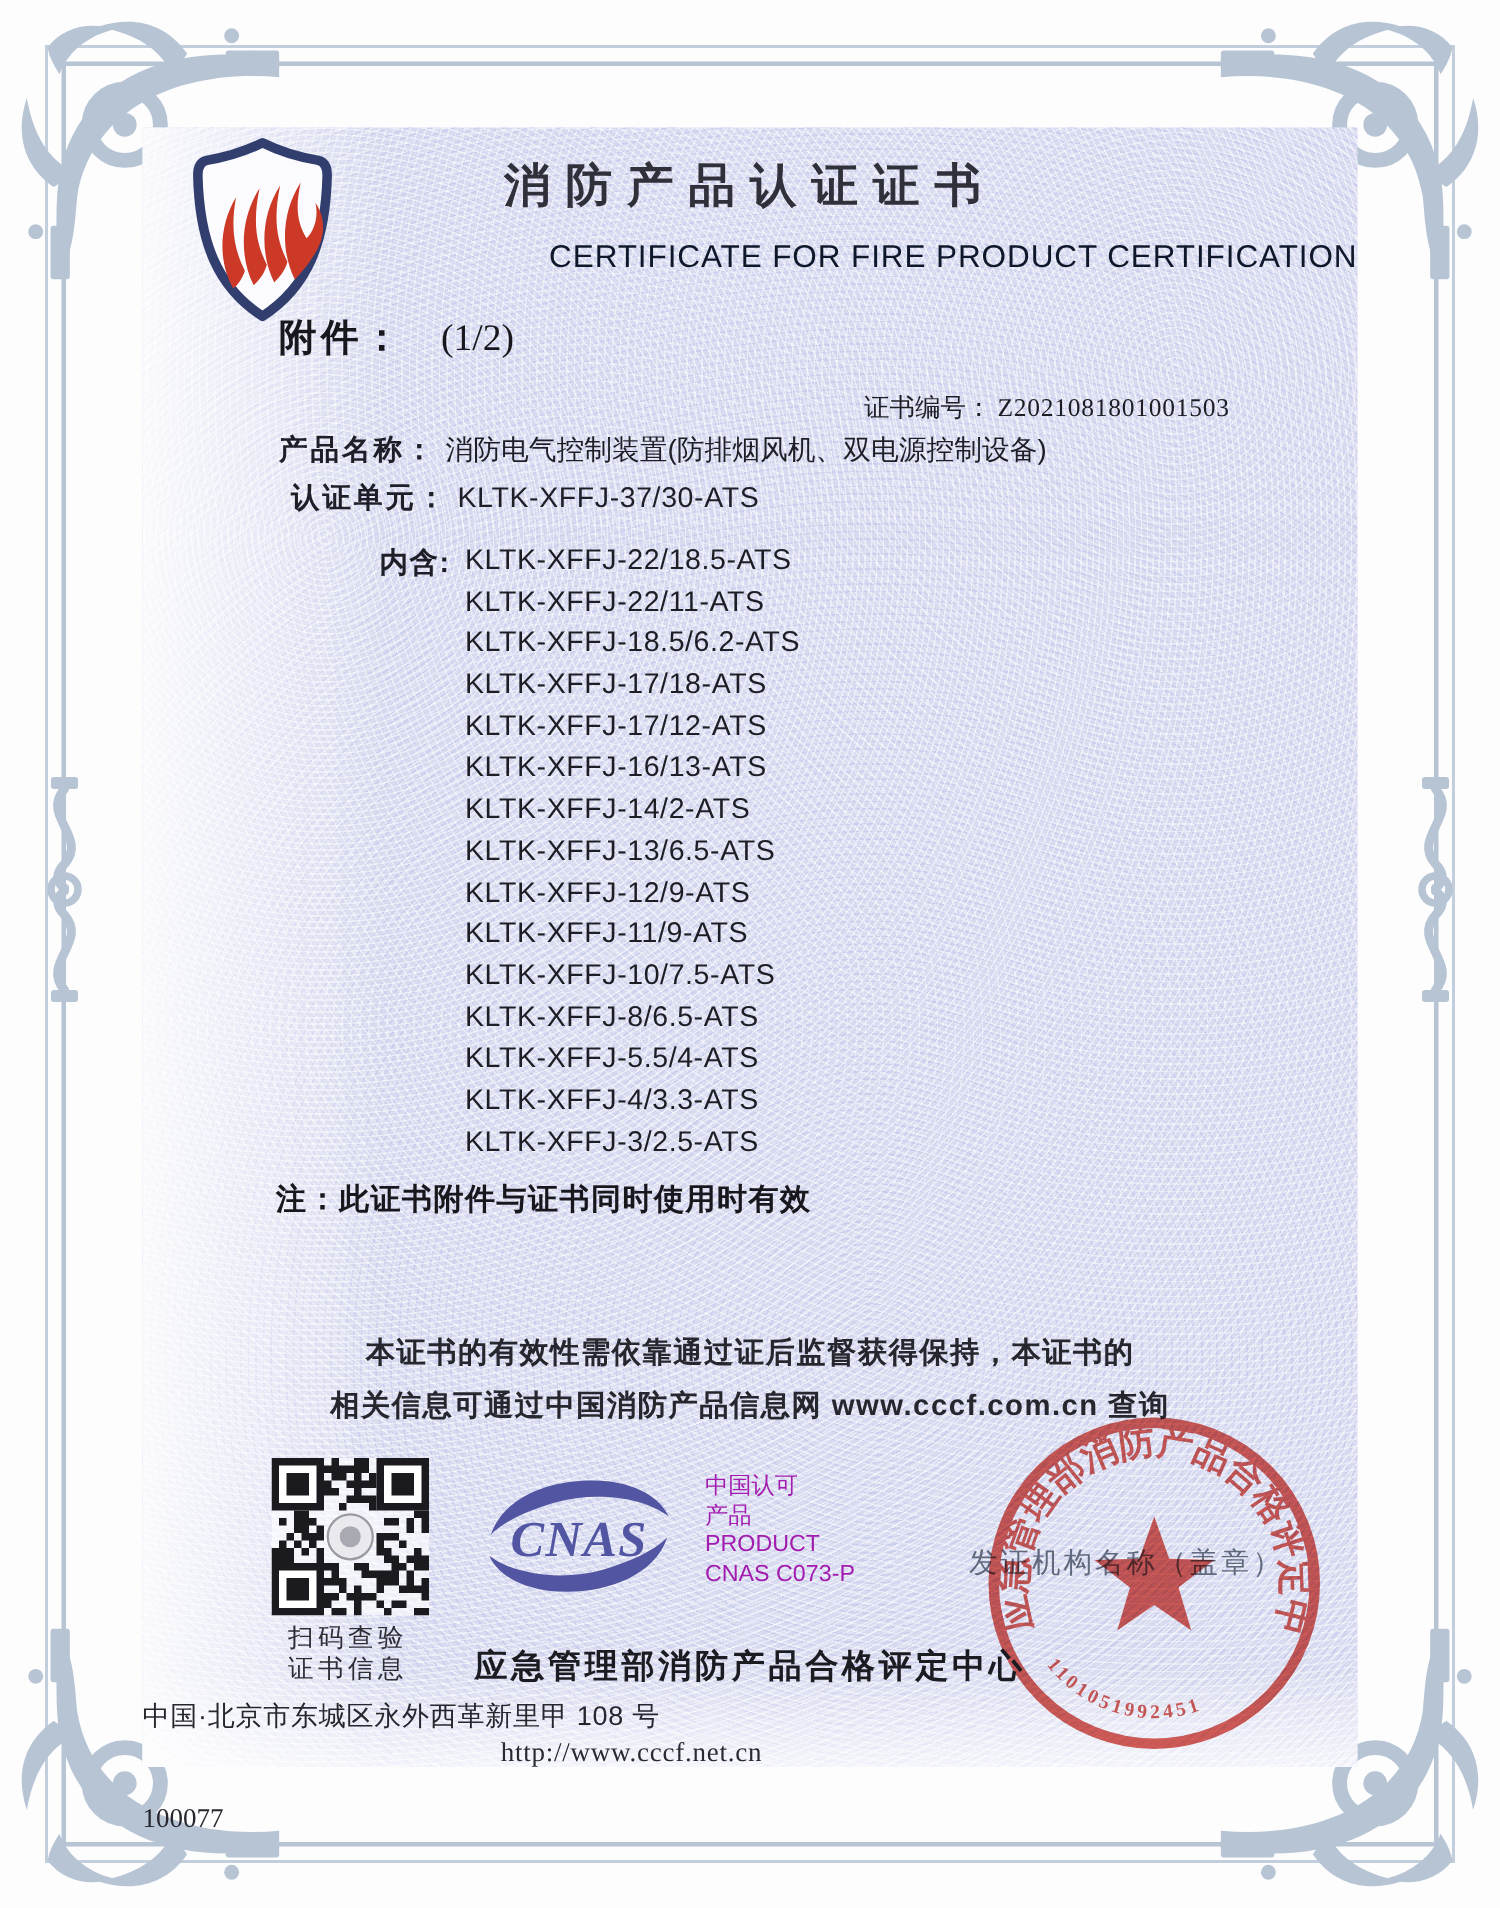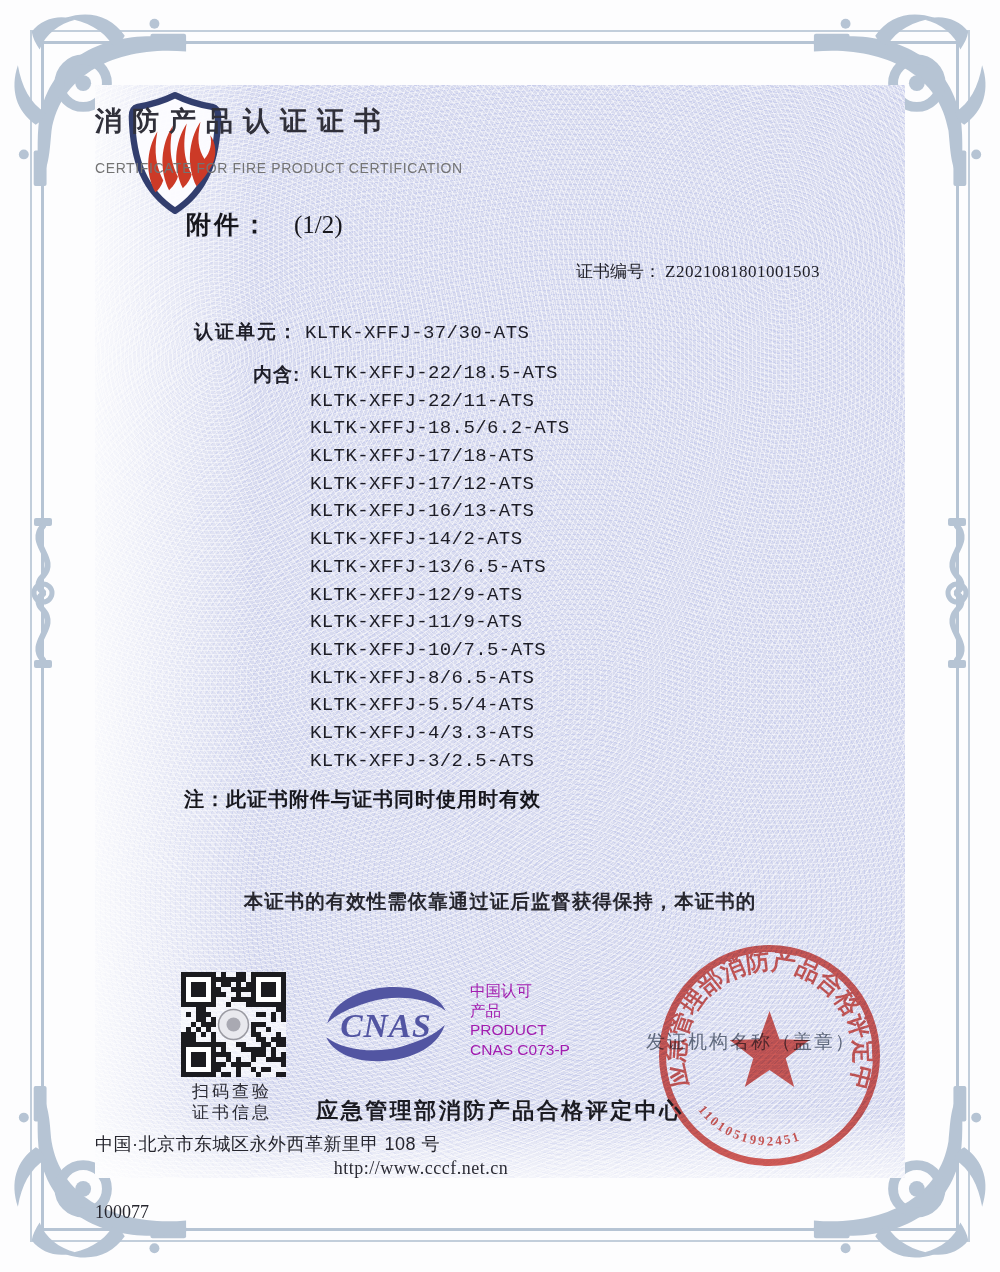--- a/index.html
+++ b/index.html
@@ -28,39 +28,39 @@
       repeating-radial-gradient(circle at 85% 15%, rgba(255,255,255,0.40) 0 1px, rgba(255,255,255,0) 1px 5px),
       repeating-radial-gradient(circle at 60% 75%, rgba(188,194,234,0.50) 0 1px, rgba(255,255,255,0) 1px 5px),
       repeating-radial-gradient(circle at 35% 55%, rgba(255,255,255,0.35) 0 1px, rgba(255,255,255,0) 1px 6px);
   }
 
   .abs{position:absolute;}
   .cjk{font-family:"Liberation Sans",sans-serif;}
 
   .logo{left:126px;top:90px;width:98px;height:126px;}
 
-  .title-cn{left:95px;top:103px;width:810px;font-size:27px;
+  .title-cn{left:95px;top:103px;width:810px;text-align:center;font-size:31px;
     font-weight:600;letter-spacing:10px;color:#30303a;}
-  .title-en{left:95px;top:160px;width:810px;text-align:left;font-size:14px;
-    letter-spacing:0.6px;color:#737373;font-weight:500;}
+  .title-en{left:95px;top:160px;width:810px;text-align:right;font-size:21px;
+    letter-spacing:0.6px;color:#0f172a;font-weight:500;}
 
   .attach{left:186px;top:208px;font-size:25px;color:#17171d;}
   .attach .lbl{font-weight:600;letter-spacing:3px;}
   .attach .val{font-family:"Liberation Serif",serif;margin-left:24px;}
 
   .certno{left:576px;top:260px;font-size:17px;color:#1d1d26;}
   .certno .val{font-family:"Liberation Serif",serif;letter-spacing:0.5px;margin-left:4px;}
 
   .fieldrow{font-size:19px;color:#1e1e28;white-space:nowrap;}
   .fieldrow .lbl{font-weight:700;letter-spacing:2px;}
   .fieldrow .val{font-weight:400;margin-left:6px;}
   .row-product{left:186px;top:287px;}
   .row-product .val{font-size:18.5px;}
   .row-unit{left:194px;top:319px;}
-  .row-unit .val,.model-line{font-family:Liberation Mono, monospace;font-size:19px;letter-spacing:0.4px;}
+  .row-unit .val,.model-line{font-family:Liberation Sans, sans-serif;font-size:19px;letter-spacing:0.4px;}
 
   .includes-label{left:253px;top:362px;font-size:19px;font-weight:700;letter-spacing:1px;color:#1e1e28;}
   .model-list{left:310px;top:360px;}
   .model-line{display:block;height:27.7px;line-height:27.7px;color:#1d1d26;}
 
   .note{left:184px;top:786px;font-size:20px;font-weight:700;letter-spacing:1px;color:#17171d;}
 
   .validity{left:95px;width:810px;text-align:center;font-size:19.5px;font-weight:600;
     letter-spacing:1px;color:#26262e;}
   .v1{top:888px;}
@@ -155,20 +155,23 @@
   <div class="abs title-en">CERTIFICATE FOR FIRE PRODUCT CERTIFICATION</div>
 
   <div class="abs attach">
     <span class="lbl">附件：</span><span class="val">(1/2)</span>
   </div>
 
   <div class="abs certno">
     <span>证书编号：</span><span class="val">Z2021081801001503</span>
   </div>
 
+  <div class="abs fieldrow row-product">
+    <span class="lbl">产品名称：</span><span class="val">消防电气控制装置(防排烟风机、双电源控制设备)</span>
+  </div>
 
   <div class="abs fieldrow row-unit">
     <span class="lbl">认证单元：</span><span class="val">KLTK-XFFJ-37/30-ATS</span>
   </div>
 
   <div class="abs includes-label">内含:</div>
   <div class="abs model-list">
     <span class="model-line">KLTK-XFFJ-22/18.5-ATS</span>
     <span class="model-line">KLTK-XFFJ-22/11-ATS</span>
     <span class="model-line">KLTK-XFFJ-18.5/6.2-ATS</span>
@@ -182,20 +185,21 @@
     <span class="model-line">KLTK-XFFJ-10/7.5-ATS</span>
     <span class="model-line">KLTK-XFFJ-8/6.5-ATS</span>
     <span class="model-line">KLTK-XFFJ-5.5/4-ATS</span>
     <span class="model-line">KLTK-XFFJ-4/3.3-ATS</span>
     <span class="model-line">KLTK-XFFJ-3/2.5-ATS</span>
   </div>
 
   <div class="abs validity v1">本证书的有效性需依靠通过证后监督获得保持，本证书的</div>
 
   <div class="abs note">注：此证书附件与证书同时使用时有效</div>
+  <div class="abs validity v2">相关信息可通过中国消防产品信息网 www.cccf.com.cn 查询</div>
 
   <div class="abs qr">
     <svg viewBox="0 0 105 105" width="105" height="105">
       <rect x="0" y="0" width="105" height="105" fill="rgba(255,255,255,0.6)"></rect>
       <path id="qr-mods" fill="#1b1b1f" d="M40,0h5v5h-5zM55,0h5v5h-5zM60,0h5v5h-5zM35,5h5v5h-5zM40,5h5v5h-5zM45,5h5v5h-5zM50,5h5v5h-5zM55,5h5v5h-5zM60,5h5v5h-5zM40,10h5v5h-5zM45,10h5v5h-5zM55,10h5v5h-5zM65,10h5v5h-5zM35,15h5v5h-5zM50,15h5v5h-5zM55,15h5v5h-5zM60,15h5v5h-5zM65,15h5v5h-5zM35,20h5v5h-5zM40,20h5v5h-5zM55,20h5v5h-5zM50,25h5v5h-5zM55,25h5v5h-5zM60,25h5v5h-5zM65,25h5v5h-5zM45,30h5v5h-5zM65,30h5v5h-5zM15,35h5v5h-5zM20,35h5v5h-5zM95,35h5v5h-5zM100,35h5v5h-5zM5,40h5v5h-5zM15,40h5v5h-5zM20,40h5v5h-5zM25,40h5v5h-5zM75,40h5v5h-5zM80,40h5v5h-5zM90,40h5v5h-5zM100,40h5v5h-5zM15,45h5v5h-5zM20,45h5v5h-5zM30,45h5v5h-5zM90,45h5v5h-5zM100,45h5v5h-5zM10,50h5v5h-5zM20,50h5v5h-5zM25,50h5v5h-5zM30,50h5v5h-5zM70,50h5v5h-5zM75,50h5v5h-5zM80,50h5v5h-5zM5,55h5v5h-5zM15,55h5v5h-5zM25,55h5v5h-5zM70,55h5v5h-5zM85,55h5v5h-5zM0,60h5v5h-5zM5,60h5v5h-5zM10,60h5v5h-5zM20,60h5v5h-5zM30,60h5v5h-5zM70,60h5v5h-5zM75,60h5v5h-5zM95,60h5v5h-5zM0,65h5v5h-5zM5,65h5v5h-5zM10,65h5v5h-5zM30,65h5v5h-5zM75,65h5v5h-5zM80,65h5v5h-5zM90,65h5v5h-5zM95,65h5v5h-5zM100,65h5v5h-5zM35,70h5v5h-5zM40,70h5v5h-5zM55,70h5v5h-5zM60,70h5v5h-5zM80,70h5v5h-5zM85,70h5v5h-5zM95,70h5v5h-5zM100,70h5v5h-5zM40,75h5v5h-5zM60,75h5v5h-5zM65,75h5v5h-5zM70,75h5v5h-5zM75,75h5v5h-5zM80,75h5v5h-5zM90,75h5v5h-5zM35,80h5v5h-5zM40,80h5v5h-5zM45,80h5v5h-5zM70,80h5v5h-5zM75,80h5v5h-5zM80,80h5v5h-5zM90,80h5v5h-5zM100,80h5v5h-5zM45,85h5v5h-5zM55,85h5v5h-5zM70,85h5v5h-5zM85,85h5v5h-5zM90,85h5v5h-5zM95,85h5v5h-5zM100,85h5v5h-5zM35,90h5v5h-5zM40,90h5v5h-5zM50,90h5v5h-5zM55,90h5v5h-5zM60,90h5v5h-5zM65,90h5v5h-5zM100,90h5v5h-5zM35,95h5v5h-5zM55,95h5v5h-5zM70,95h5v5h-5zM80,95h5v5h-5zM85,95h5v5h-5zM40,100h5v5h-5zM45,100h5v5h-5zM55,100h5v5h-5zM75,100h5v5h-5zM95,100h5v5h-5zM100,100h5v5h-5z"></path>
       <g fill="#1b1b1f">
         <rect x="0" y="0" width="35" height="35"></rect>
           <rect x="70" y="0" width="35" height="35"></rect>
           <rect x="0" y="70" width="35" height="35"></rect>
       </g>

